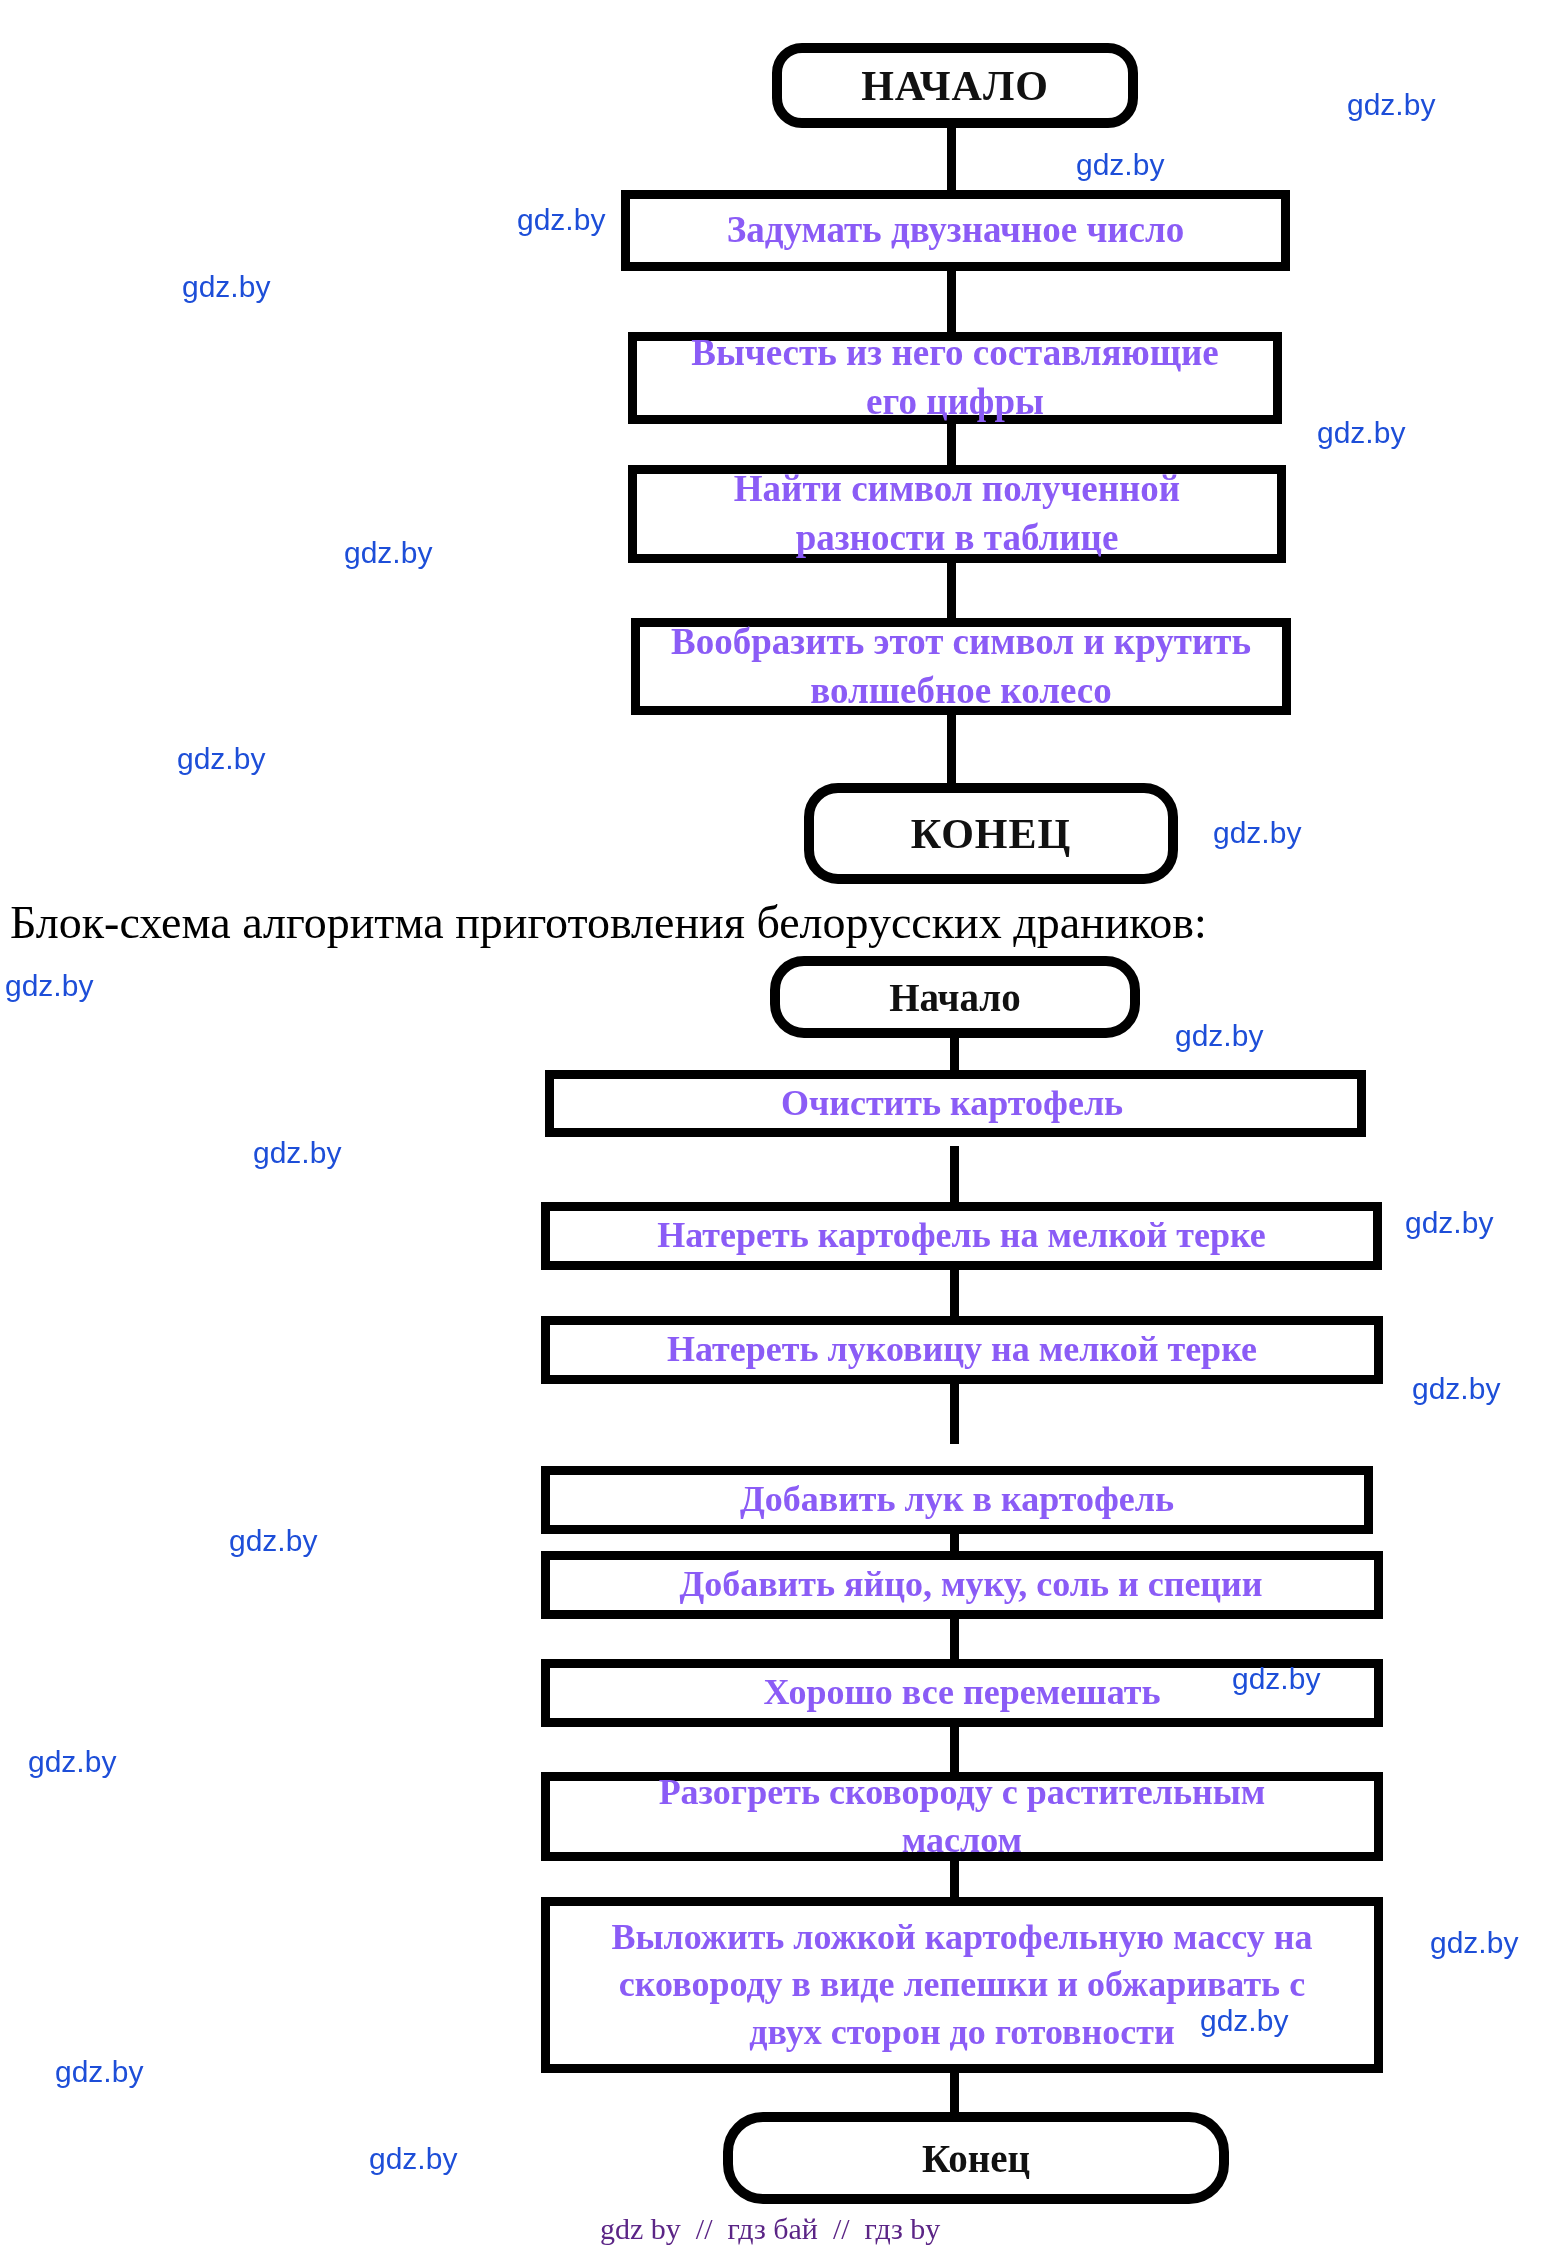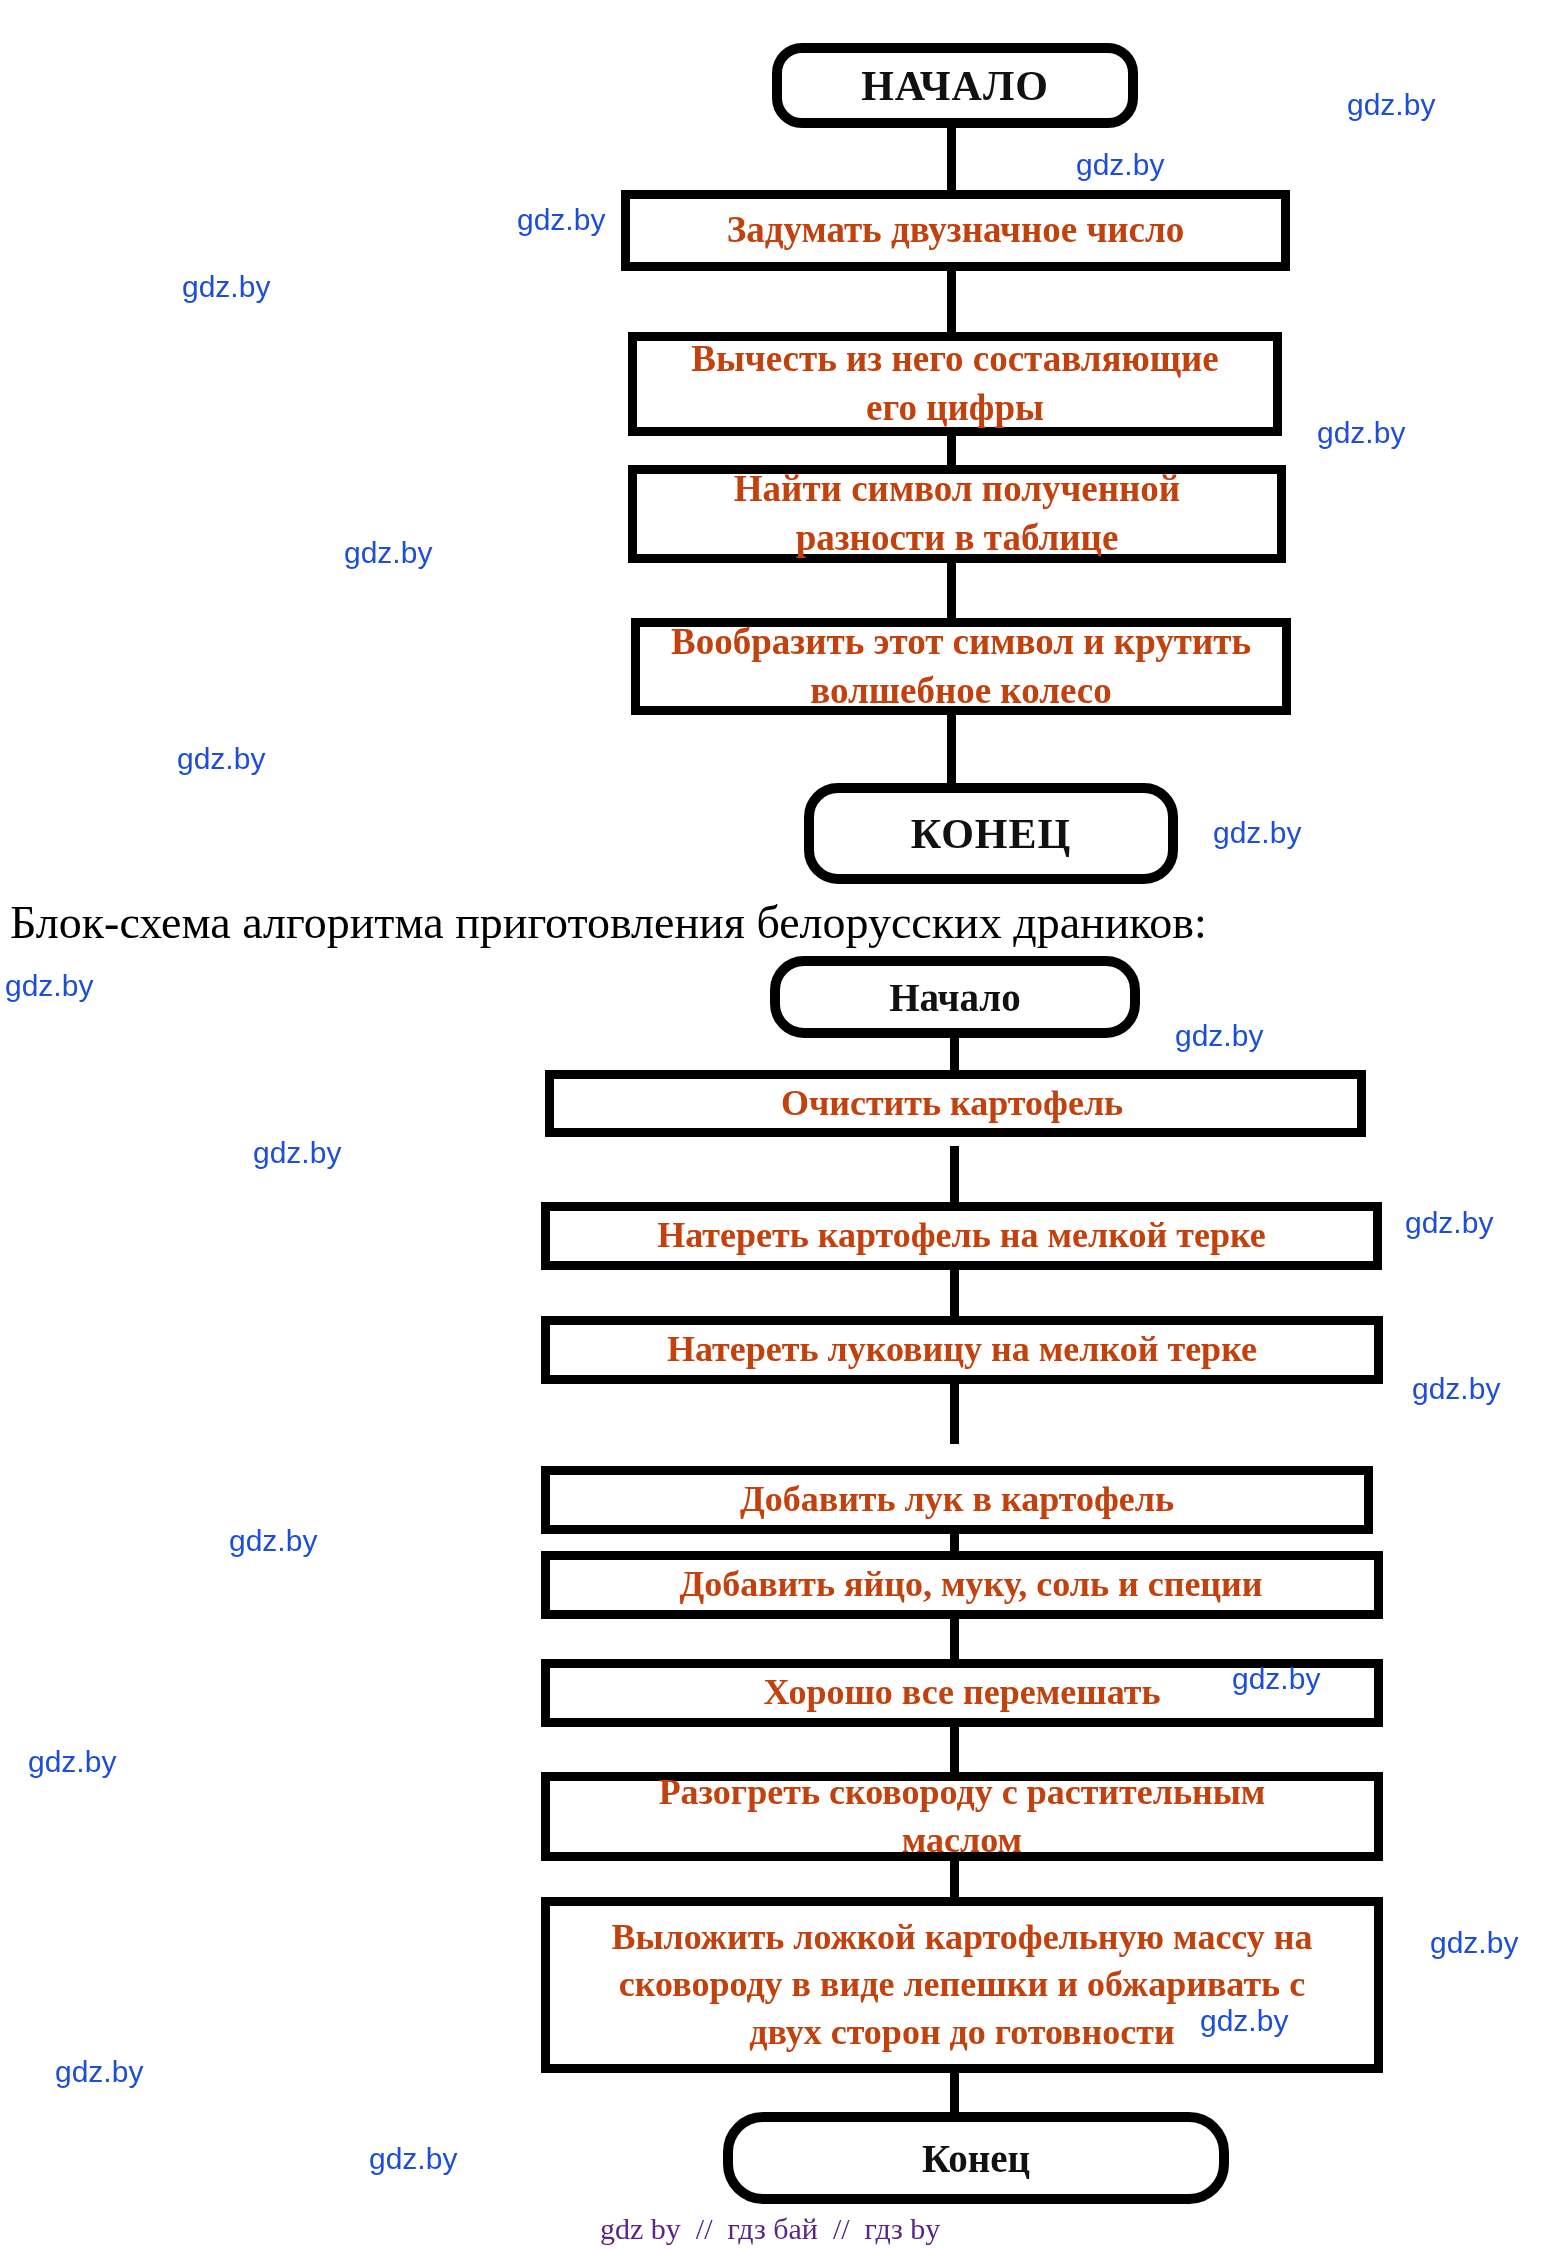--- a/index.html
+++ b/index.html
@@ -30,21 +30,21 @@
     z-index:3;
   }
   .process{
     position:absolute;
     box-sizing:border-box;
     background:#fff;
     border:9px solid #000;
     display:flex;align-items:center;justify-content:center;
     text-align:center;
     font-weight:700;
-    color:#c2410c;
+    color:#8b5cf6;
     line-height:1.32;
     white-space:pre-line;
     padding:2px 18px;
     z-index:3;
   }
   .c1 .terminator{font-size:42px;letter-spacing:1px;}
   .c1 .process{font-size:37px;}
   .c2 .terminator{font-size:39px;}
   .c2 .process{font-size:36px;}
   .connector{
@@ -90,21 +90,21 @@
     <div class="connector" style="left:947px;top:120px;height:78px;"></div>
     <div class="connector" style="left:947px;top:265px;height:75px;"></div>
     <div class="connector" style="left:947px;top:408px;height:70px;"></div>
     <div class="connector" style="left:947px;top:555px;height:72px;"></div>
     <div class="connector" style="left:947px;top:708px;height:80px;"></div>
 
     <div class="terminator" style="left:772px;top:43px;width:366px;height:85px;border-radius:30px;">НАЧАЛО</div>
 
     <div class="process" style="left:621px;top:190px;width:669px;height:81px;">Задумать двузначное число</div>
 
-    <div class="process" style="left:628px;top:332px;width:654px;height:104px;">Вычесть из него составляющие
+    <div class="process" style="left:628px;top:332px;width:654px;height:92px;">Вычесть из него составляющие
 его цифры</div>
 
     <div class="process" style="left:628px;top:465px;width:658px;height:98px;">Найти символ полученной
 разности в таблице</div>
 
     <div class="process" style="left:631px;top:618px;width:660px;height:97px;">Вообразить этот символ и крутить
 волшебное колесо</div>
 
     <div class="terminator" style="left:804px;top:783px;width:374px;height:101px;border-radius:34px;">КОНЕЦ</div>
   </div>

